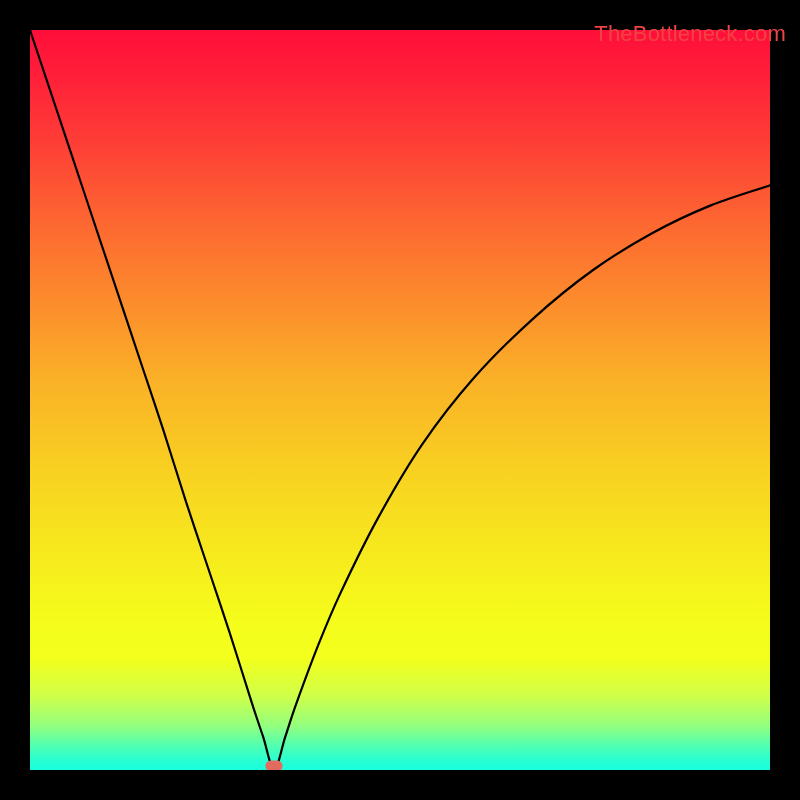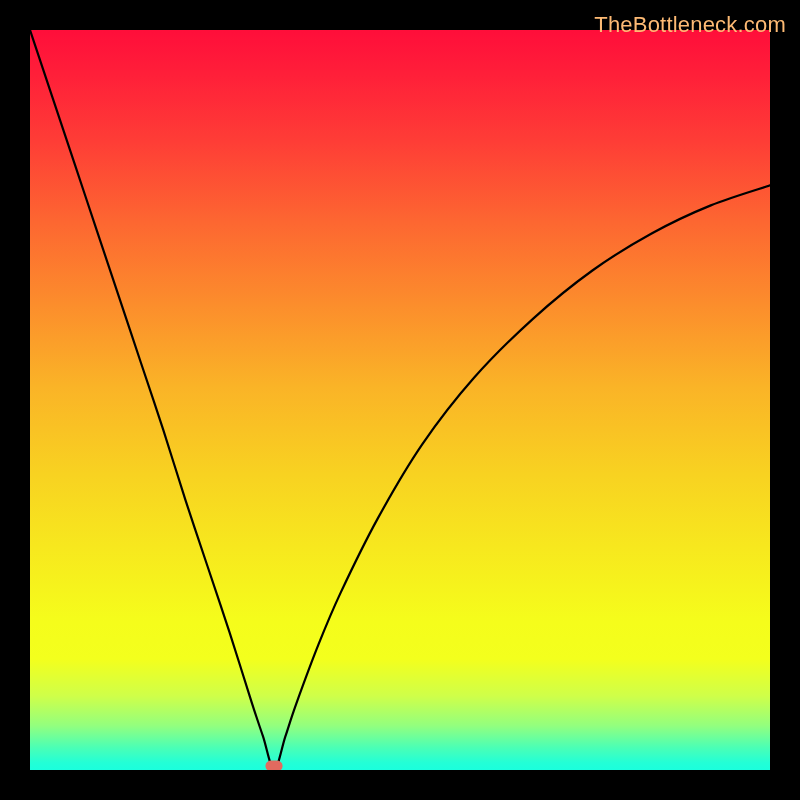--- a/index.html
+++ b/index.html
@@ -12,23 +12,23 @@
     font-family: Arial, Helvetica, sans-serif;
   }
   .frame {
     position: relative;
     width: 800px;
     height: 800px;
     background: #000;
   }
   .watermark {
     position: absolute;
-    top: 12px;
+    top: 21px;
     right: 14px;
-    color: #fdba74;
+    color: #ef4444;
     font-size: 22px;
     letter-spacing: 0.2px;
     font-weight: 400;
     z-index: 5;
   }
   .plot {
     position: absolute;
     left: 30px;
     top: 30px;
     width: 740px;

